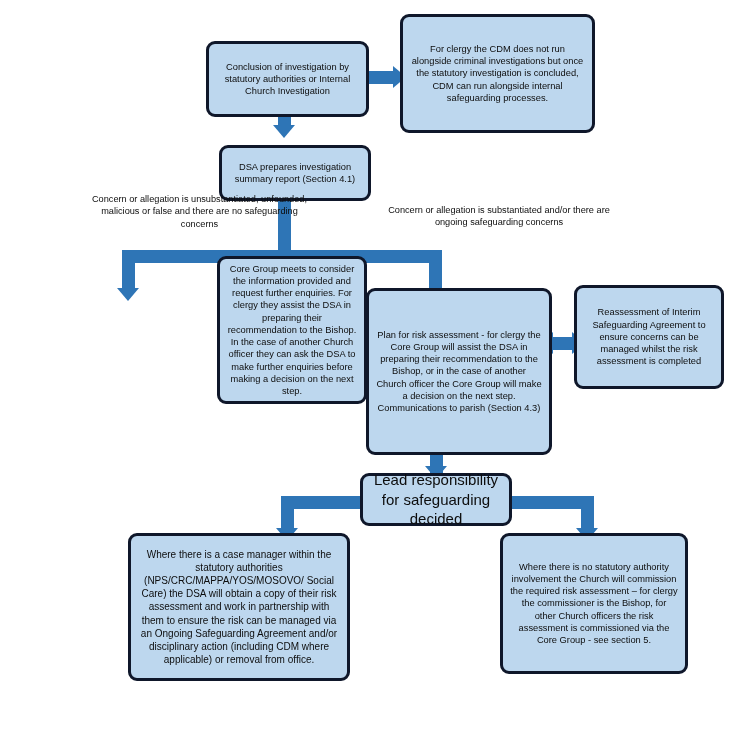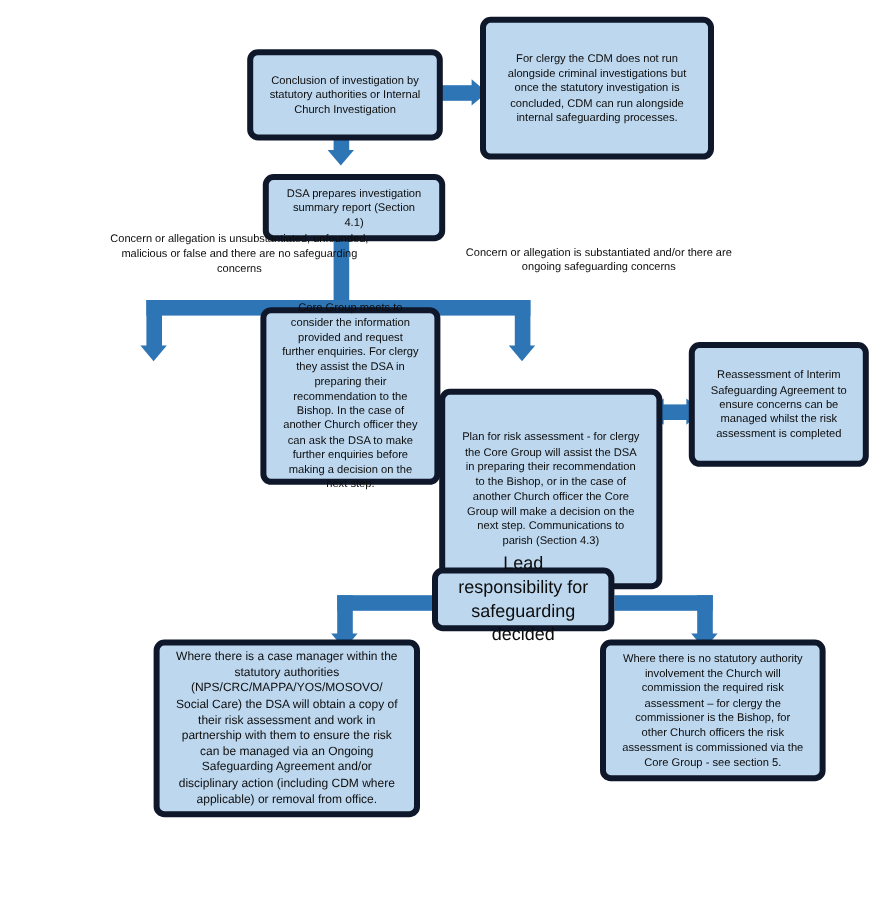--- a/index.html
+++ b/index.html
@@ -12,28 +12,28 @@
     width: 735px;
     height: 753px;
     background: #ffffff;
     font-family: "Liberation Sans", sans-serif;
     overflow: hidden;
   }
   .box {
     position: absolute;
     box-sizing: border-box;
     background: #bdd7ee;
-    border: 5px solid #0f172a;
+    border: 3px solid #0f172a;
     border-radius: 9px;
     color: #0d0d0d;
     display: flex;
     align-items: center;
     justify-content: center;
     text-align: center;
-    padding: 4px 13px;
+    padding: 4px 7px;
     line-height: 1.32;
     z-index: 3;
   }
   .box span { display: block; width: 100%; }
   .label {
     position: absolute;
     color: #0d0d0d;
     text-align: center;
     line-height: 1.35;
     z-index: 3;
@@ -121,33 +121,33 @@
 
   <div class="label" style="left:381px; top:204px; width:236px; font-size:9.2px;">
     <span>Concern or allegation is substantiated and/or there are ongoing safeguarding concerns</span>
   </div>
 
 
   <div class="box" style="left:217px; top:256px; width:150px; height:148px; font-size:9.3px;">
     <span>Core Group meets to consider the information provided and request further enquiries. For clergy they assist the DSA in preparing their recommendation to the Bishop. In the case of another Church officer they can ask the DSA to make further enquiries before making a decision on the next step.</span>
   </div>
 
-  <div class="box" style="left:366px; top:288px; width:186px; height:167px; font-size:9.3px;margin-top:36px;">
+  <div class="box" style="left:366px; top:288px; width:186px; height:167px; font-size:9.3px;">
     <span>Plan for risk assessment  - for clergy the Core Group will assist the DSA in preparing their recommendation to the Bishop, or in the case of another Church officer the Core Group will make a decision on the next step. Communications to parish (Section 4.3)</span>
   </div>
 
   <div class="box" style="left:574px; top:285px; width:150px; height:104px; font-size:9.3px;">
     <span>Reassessment of Interim Safeguarding Agreement to ensure concerns can be managed whilst the risk assessment is completed</span>
   </div>
 
   <div class="box" style="left:360px; top:473px; width:152px; height:53px; font-size:15px;">
     <span>Lead responsibility for safeguarding decided</span>
   </div>
 
   <div class="box" style="left:128px; top:533px; width:222px; height:148px; font-size:10px;">
     <span>Where there is a case manager within the statutory authorities (NPS/CRC/MAPPA/YOS/MOSOVO/ Social Care) the DSA will obtain a copy of their risk assessment and work in partnership with them to ensure the risk can be managed via an Ongoing Safeguarding Agreement and/or disciplinary action (including CDM where applicable) or removal from office.</span>
   </div>
 
-  <div class="box" style="left:500px; top:533px; width:188px; height:118px; font-size:9.3px;">
+  <div class="box" style="left:500px; top:533px; width:188px; height:141px; font-size:9.3px;">
     <span>Where there is no statutory authority involvement the Church will commission the required risk assessment – for clergy the commissioner is the Bishop, for other Church officers the risk assessment is commissioned via the Core Group - see section 5.</span>
   </div>
 
 </div>
 
 </body></html>

